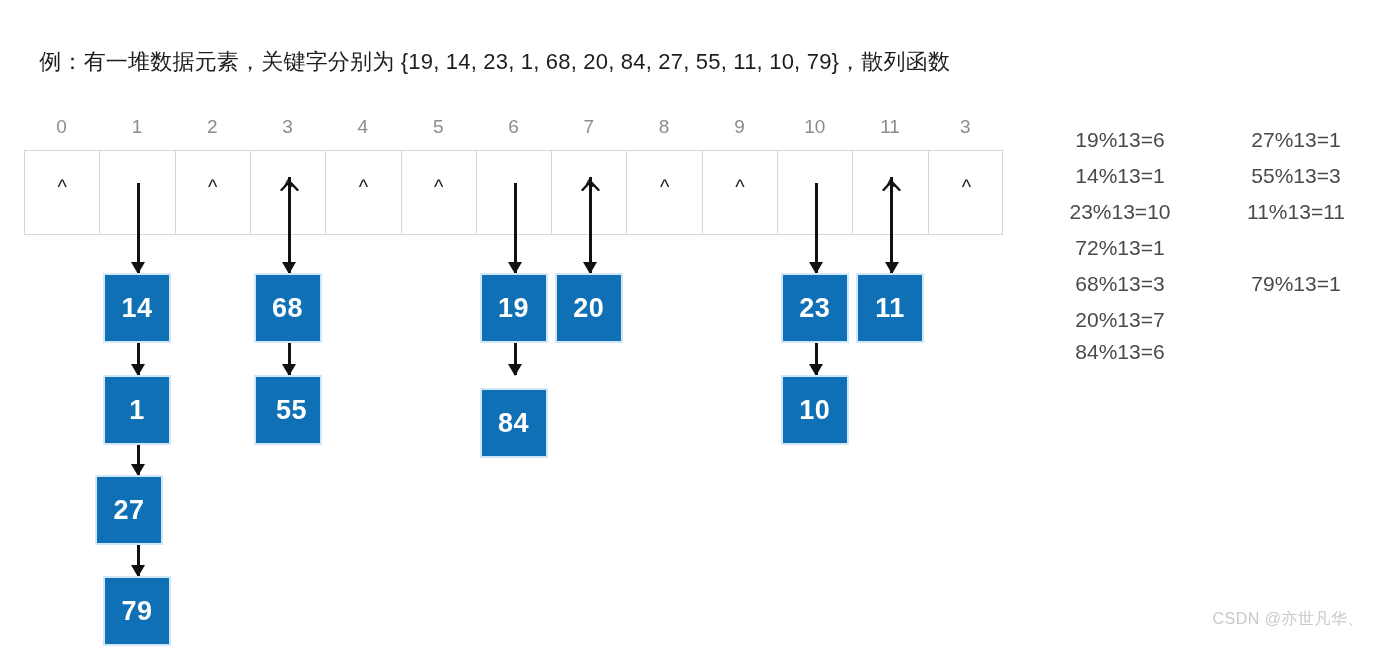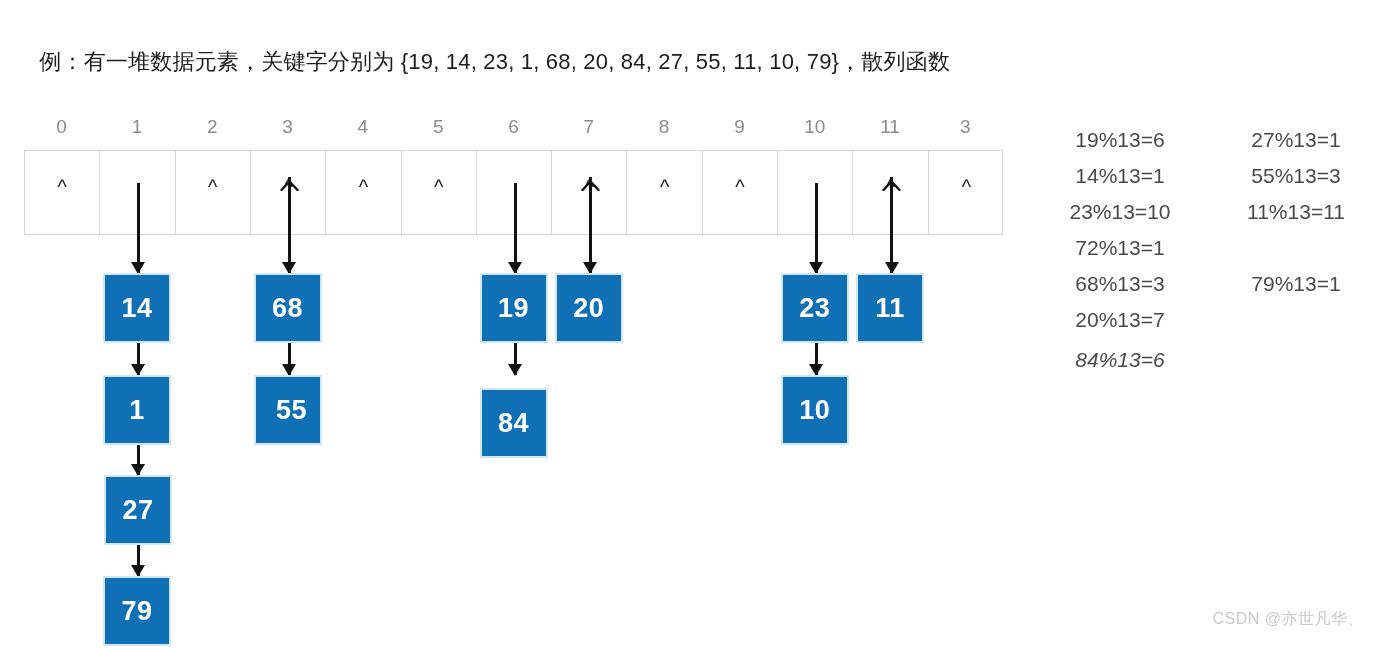--- a/index.html
+++ b/index.html
@@ -155,21 +155,21 @@
       <div class="value-box" style="left: 102.962px; top: 273px;">14</div>
       <div class="connector" style="left: 136.962px; top: 343px;">
         <div class="conn-line" style="height: 32px;"></div>
         <div class="arrow-head" style="top: 21px;"></div>
       </div>
       <div class="value-box" style="left: 102.962px; top: 375px;">1</div>
       <div class="connector" style="left: 136.962px; top: 445px;">
         <div class="conn-line" style="height: 30px;"></div>
         <div class="arrow-head" style="top: 19px;"></div>
       </div>
-      <div class="value-box" style="left: 104px; top: 475px;">27</div>
+      <div class="value-box" style="left: 95px; top: 475px;">27</div>
       <div class="connector" style="left: 136.962px; top: 545px;">
         <div class="conn-line" style="height: 31px;"></div>
         <div class="arrow-head" style="top: 20px;"></div>
       </div>
       <div class="value-box" style="left: 102.962px; top: 576px;">79</div>
       <div class="connector" style="left: 287.577px; top: 177px;">
         <div class="conn-line" style="height: 96px;"></div>
         <div class="arrow-head" style="top: 85px;"></div>
         <div class="caret-hook"><svg width="19" height="11" viewBox="0 0 19 11">
             <path d="M1.5 10 L9.5 1.5 L17.5 10" fill="none" stroke="#111" stroke-width="2.4" stroke-linecap="round" stroke-linejoin="round"></path>
@@ -219,21 +219,21 @@
       <div class="value-box" style="left: 856.038px; top: 273px;">11</div>
     </div>
 
   <div id="equations">
       <div class="eq colA" style="top: 0px;">19%13=6</div>
       <div class="eq colA" style="top: 36px;">14%13=1</div>
       <div class="eq colA" style="top: 72px;">23%13=10</div>
       <div class="eq colA" style="top: 108px;">72%13=1</div>
       <div class="eq colA" style="top: 144px;">68%13=3</div>
       <div class="eq colA" style="top: 180px;">20%13=7</div>
-      <div class="eq colA" style="top: 220px; font-style: italic;">84%13=6</div>
+      <div class="eq colA" style="top: 212px;">84%13=6</div>
       <div class="eq colB" style="top: 0px;">27%13=1</div>
       <div class="eq colB" style="top: 36px;">55%13=3</div>
       <div class="eq colB" style="top: 72px;">11%13=11</div>
       <div class="eq colB" style="top: 144px;">79%13=1</div>
     </div>
 
   <div id="watermark">CSDN @亦世凡华、</div>
 
 </div>
 

